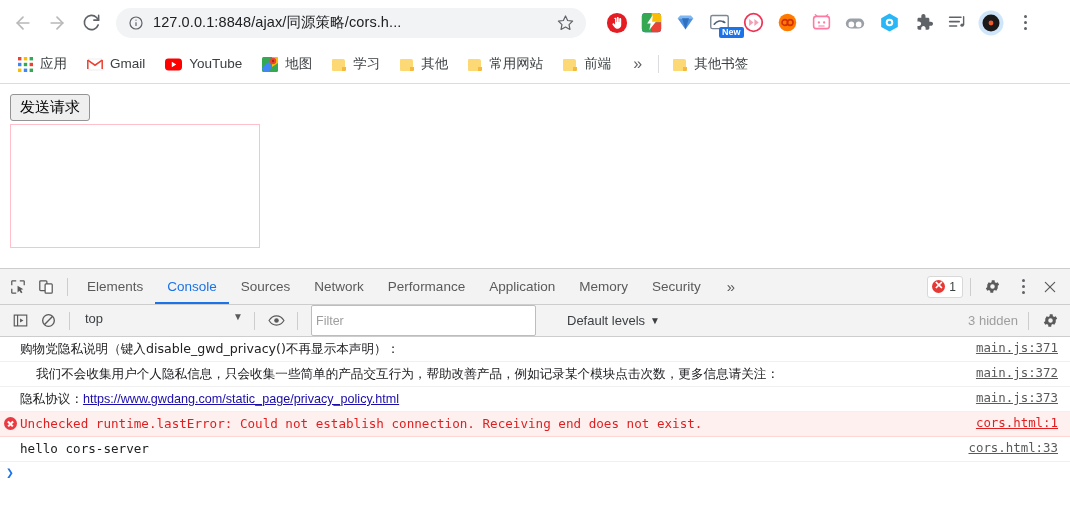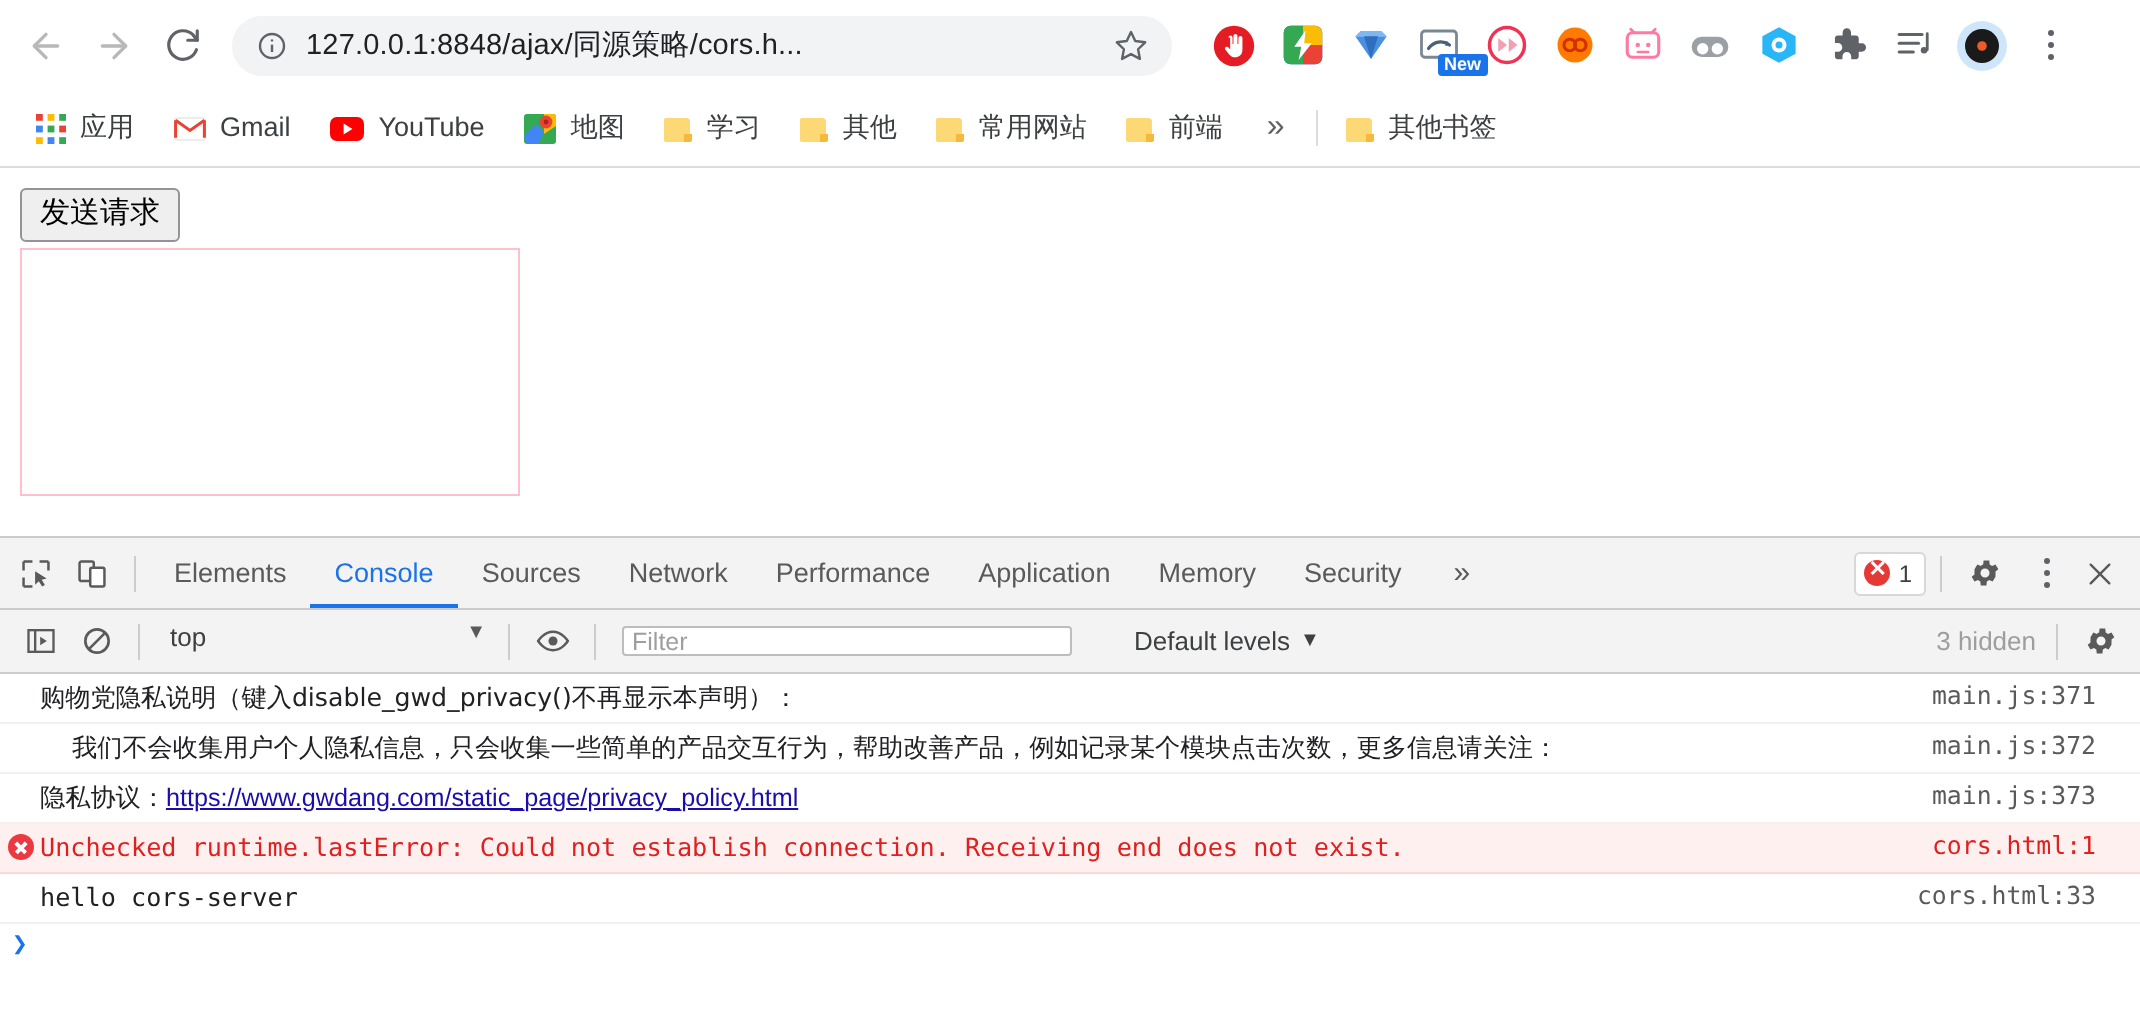--- a/index.html
+++ b/index.html
@@ -123,21 +123,21 @@
   .dt-filterbar {
     height:32px; display:flex; align-items:center; background:#f3f3f3;
     border-bottom:1px solid #cdcdcd; padding:0 6px; box-sizing:border-box;
   }
   .ctx-select {
     display:flex; width:170px; height:20px; padding:0 4px 0 8px;
     font-size:13px; color:#3c4043; box-sizing:border-box;
   }
   .ctx-select .caret { margin-left:auto; font-size:10px; color:#5a5a5a; }
   .filter-input {
-    width:225px; height:15px; border:1px solid #bdbdbd; background:#fff;
+    width:225px; height:31px; border:1px solid #bdbdbd; background:#fff;
     font-size:12.5px; color:#9e9e9e; padding:0 4px; box-sizing:border-box;
     display:flex; align-items:center; border-radius:2px; margin-left:6px;
   }
   .levels { font-size:13px; color:#3c4043; margin-left:31px; display:flex; align-items:center;}
   .levels .caret{ margin-left:5px; font-size:10px; }
   .hidden-count { font-size:13px; color:#9e9e9e; margin-left:auto; }
 
   
   .console-body { flex:1 1 auto; overflow:hidden; background:#fff; }
   .msg {
@@ -145,21 +145,21 @@
     padding: 2px 0 2px 0; min-height:20px; position:relative;
   }
   .msg .gutter { width:20px; flex:0 0 20px; display:flex;justify-content:center;padding-top:3px;}
   .msg .text {
     flex:1 1 auto; font-family:"DejaVu Sans Mono", monospace;
     font-size:12.6px; line-height:19px; color:#202124; padding-right:8px;
     white-space:pre-wrap; word-break:break-all;
   }
   .msg .src {
     flex:0 0 auto; font-family:"DejaVu Sans Mono", monospace; font-size:12.4px;
-    color:#5a5a5a; padding-right:22px; padding-top:1px;
+    color:#5a5a5a; text-decoration:underline; padding-right:12px; padding-top:1px;
     white-space:nowrap; align-self:flex-start;
   }
   .msg.error { background:#fff0f0; border-bottom:1px solid #ffd6d6; }
   .msg.error .text { color:#e02020; }
   .msg.error .src { color:#e02020; }
   .err-dot {
     width:13px;height:13px;border-radius:50%;background:#eb3941;
     display:inline-block; position:relative;
   }
   .err-dot:before, .err-dot:after{

